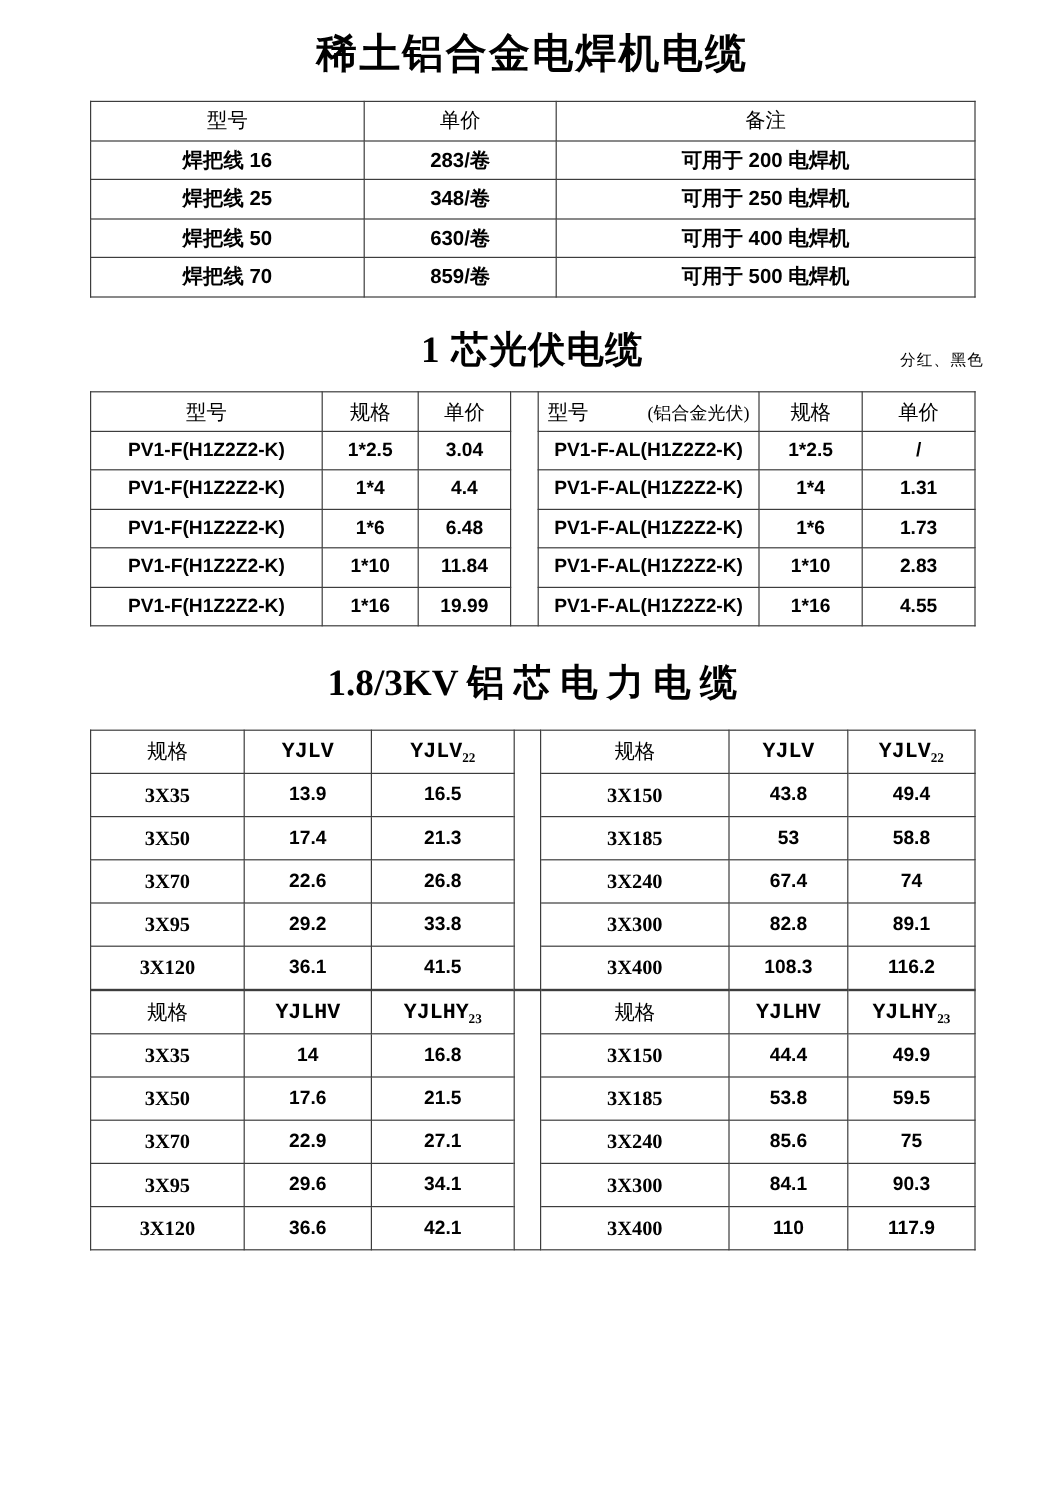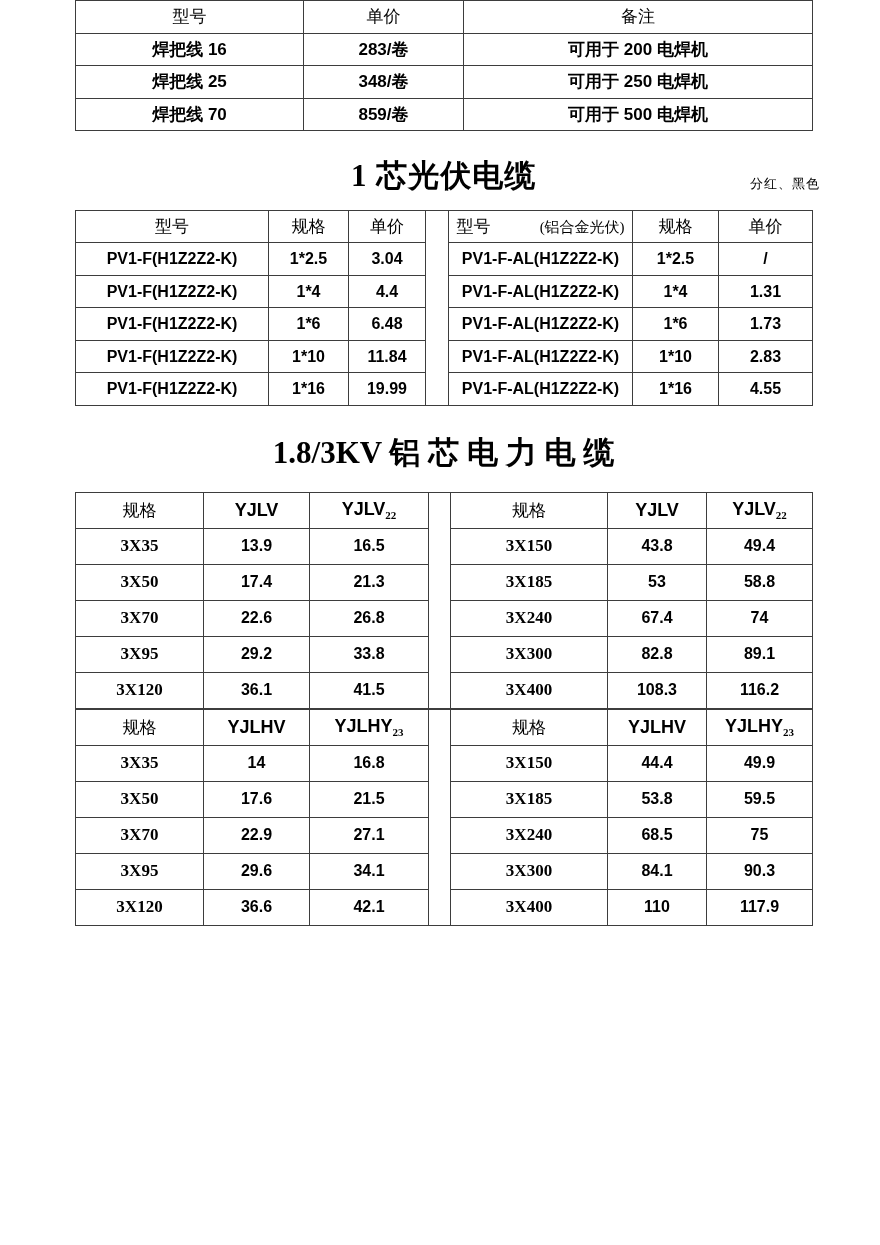--- a/index.html
+++ b/index.html
@@ -11,35 +11,36 @@
   .content{position:relative;margin-left:75px;width:737px;}
   .title{font-weight:bold;text-align:center;}
   .t1-title{font-size:34px;letter-spacing:2px;padding-top:22px;margin:0 0 16px 0;}
   .t2-wrap{position:relative;height:48px;margin:8px 0 10px 0;}
   .t2-title{font-size:31px;line-height:48px;letter-spacing:1px;}
   .t2-note{position:absolute;right:-8px;bottom:7px;font-size:13px;font-weight:normal;letter-spacing:1px;}
   .t3-title{font-size:31px;margin:26px 0 18px 0;}
   table{border-collapse:collapse;table-layout:fixed;width:737px;}
   th,td{border:1.5px solid #3d3d3d;text-align:center;vertical-align:middle;padding:0;overflow:hidden;}
   th{font-weight:normal;font-size:17px;font-family:"Liberation Serif","DejaVu Serif",serif;}
-  .en-hdr{font-weight:bold;font-size:18px;font-family:Liberation Sans, sans-serif;}
+  .en-hdr{font-weight:bold;font-size:18px;font-family:Liberation Mono, monospace;}
   sub{font-size:11px;font-weight:bold;}
   .hnote{font-size:15px;margin-left:45px;}
   .t1 tr,.pv tr{height:32.5px;}
   .pw tr{height:36px;}
   .cell-sans{font-family:"Liberation Sans","DejaVu Sans",sans-serif;font-weight:bold;font-size:16px;}
   .t1 td{font-family:"Liberation Sans","DejaVu Sans",sans-serif;font-weight:bold;font-size:17px;}
   .cell-serif{font-family:"Liberation Serif","DejaVu Serif",serif;font-weight:bold;font-size:17px;margin-top:12px;}
   .pagenum{text-align:center;font-size:15px;margin-top:16px;}
 </style>
 </head>
 <body>
 
 <div class="content">
 
+  <h1 class="title t1-title">稀土铝合金电焊机电缆</h1>
 
   <table class="t1">
     <colgroup>
         <col style="width:228px">
         <col style="width:160px">
         <col style="width:349px">
       </colgroup>
     <tbody>
         <tr>
       <th>型号</th>
@@ -48,20 +49,25 @@
     </tr>
     <tr>
       <td>焊把线 16</td>
       <td>283/卷</td>
       <td>可用于 200 电焊机</td>
     </tr>
     <tr>
       <td>焊把线 25</td>
       <td>348/卷</td>
       <td>可用于 250 电焊机</td>
+    </tr>
+    <tr>
+      <td>焊把线 50</td>
+      <td>630/卷</td>
+      <td>可用于 400 电焊机</td>
     </tr>
     <tr>
       <td>焊把线 70</td>
       <td>859/卷</td>
       <td>可用于 500 电焊机</td>
     </tr>
   </tbody>
     </table>
 
   <div class="t2-wrap">
@@ -232,21 +238,21 @@
       <td class="cell-sans">21.5</td>
       <td class="cell-serif">3X185</td>
       <td class="cell-sans">53.8</td>
       <td class="cell-sans">59.5</td>
     </tr>
     <tr>
       <td class="cell-serif">3X70</td>
       <td class="cell-sans">22.9</td>
       <td class="cell-sans">27.1</td>
       <td class="cell-serif">3X240</td>
-      <td class="cell-sans">68.5</td>
+      <td class="cell-sans">85.6</td>
       <td class="cell-sans">75</td>
     </tr>
     <tr>
       <td class="cell-serif">3X95</td>
       <td class="cell-sans">29.6</td>
       <td class="cell-sans">34.1</td>
       <td class="cell-serif">3X300</td>
       <td class="cell-sans">84.1</td>
       <td class="cell-sans">90.3</td>
     </tr>

